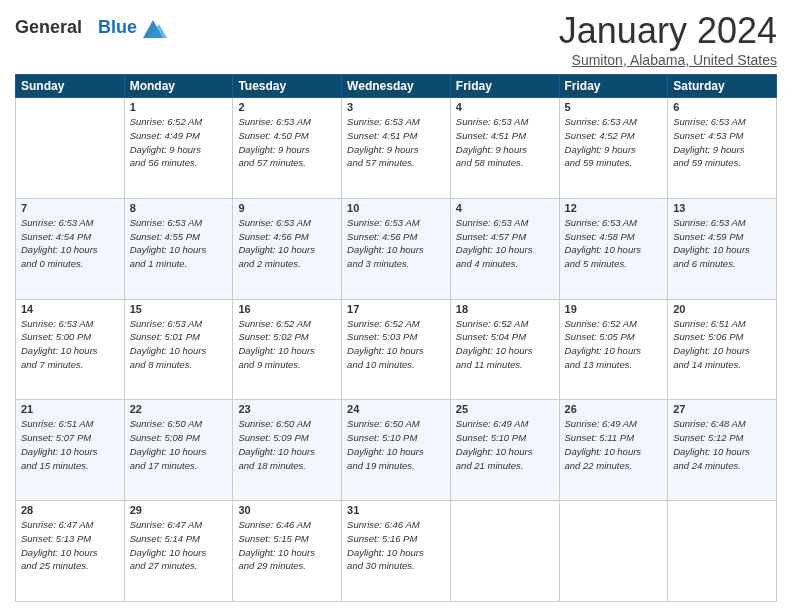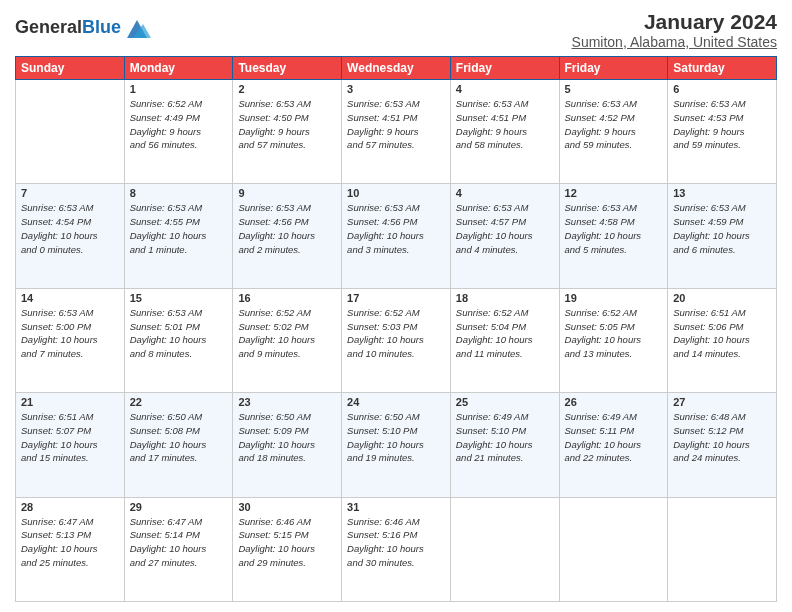--- a/index.html
+++ b/index.html
@@ -26,32 +26,32 @@
     .logo {
       display: flex;
       align-items: center;
       margin-top: 4px;
     }
     .logo-text {
       font-size: 18px;
       font-weight: bold;
     }
     .logo-general { color: #333; }
-    .logo-blue { color: #1a6fb5; }
+    .logo-blue { color: #1a6fb5; padding-left: 16px; }
     .logo-icon {
       width: 28px;
       height: 28px;
       margin-left: 2px;
     }
     .title-block {
       text-align: right;
     }
     .month-title {
-      font-size: 21px;
-      font-weight: bold;
+      font-size: 36px;
+      font-weight: normal;
       color: #333;
     }
     .subtitle {
       font-size: 14px;
       color: #555;
       text-decoration: underline;
     }
     .calendar {
       flex: 1;
       border: 1px solid #ccc;
@@ -84,21 +84,21 @@
     }
     .day-info {
       line-height: 1.45;
       font-style: italic;
     }
     .empty-cell {
       background: #f9f9f9;
     }
     tr:nth-child(odd) td { background: #fff; }
     tr:nth-child(even) td { background: #f2f7fd; }
-    .calendar thead tr th { background-color: #ef4444; }
+    .calendar thead tr th { background-color: #0c4a6e; }
   </style>
 </head>
 <body>
 
 <div class="page">
   <div class="header">
     <div class="logo">
       <div style="line-height:1.1">
         <span class="logo-text logo-general">General</span><span class="logo-text logo-blue">Blue</span>
       </div>

